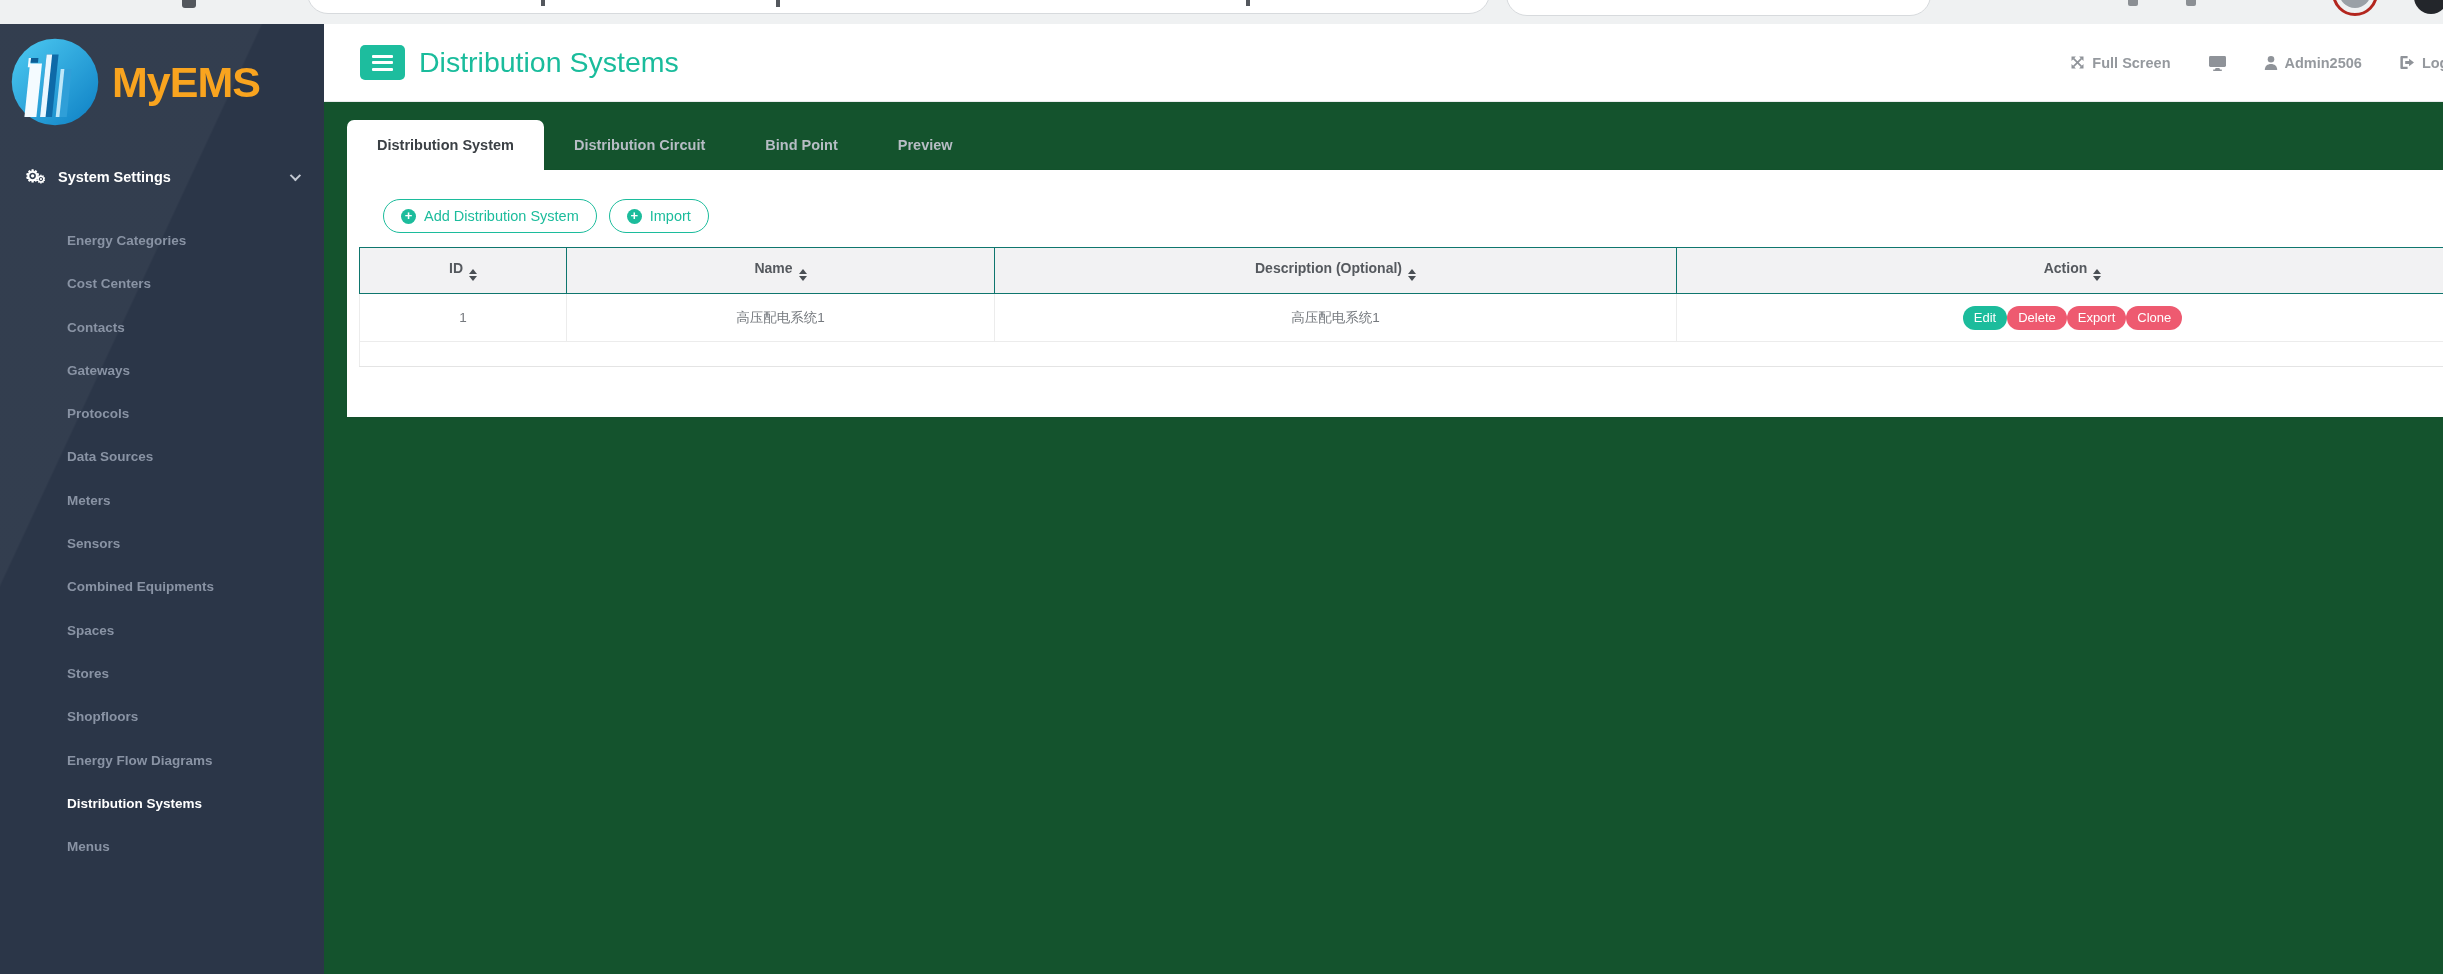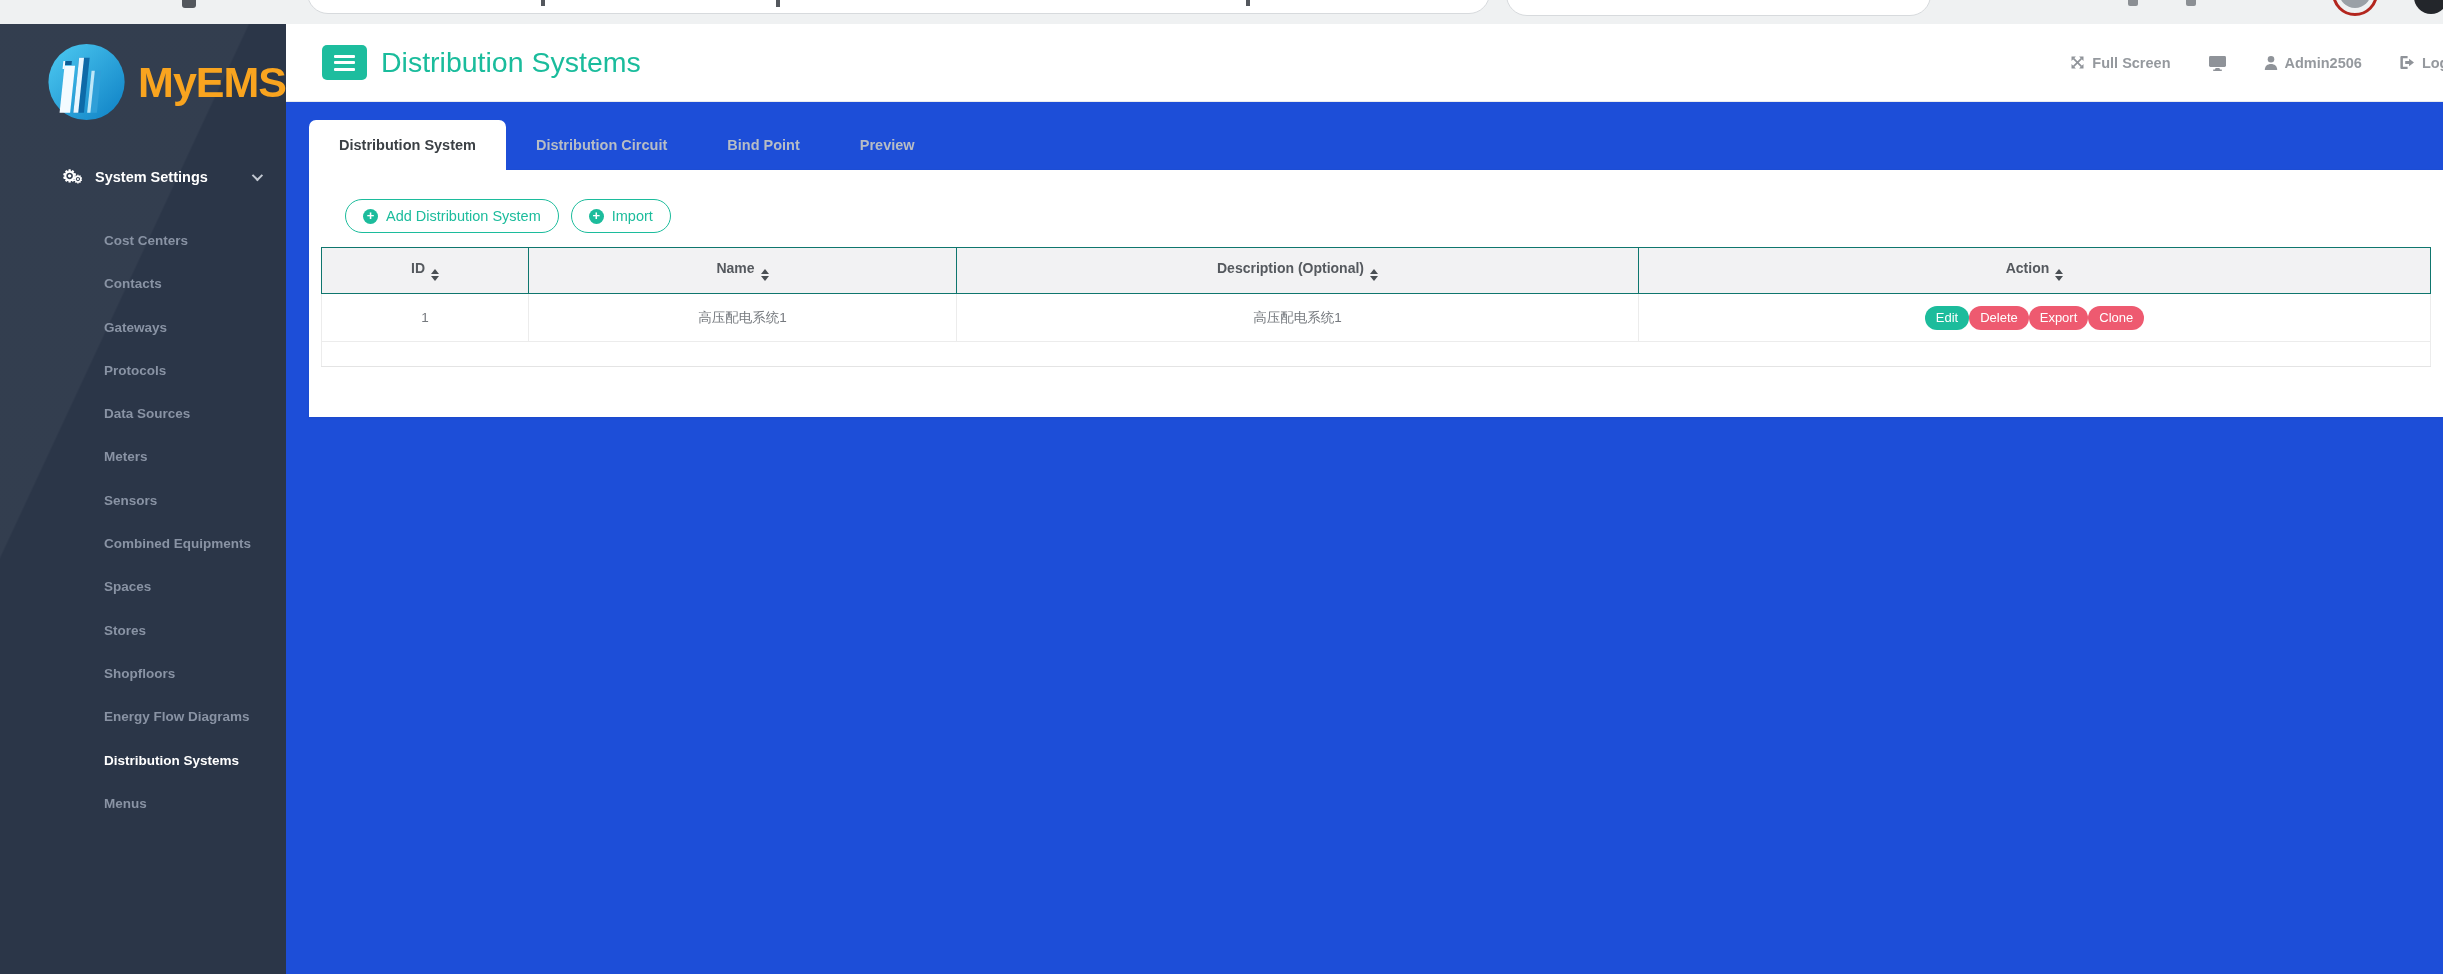--- a/index.html
+++ b/index.html
@@ -23,22 +23,22 @@
                  border-radius: 50%; border: 3px solid #b3261e; }
   .avatar-fill { position: absolute; left: 2339px; top: -24px; width: 32px; height: 32px;
                  border-radius: 50%; background: #9aa0a6; }
   .corner-dot { position: absolute; left: 2414px; top: -20px; width: 34px; height: 34px;
                 border-radius: 50%; background: #23262b; }
 
   
   .app { display: flex; height: 950px; }
 
   
-  .sidebar { flex: none; width: 286px; background: #2b3648; overflow: hidden;
-             background-image: linear-gradient(115deg, rgba(255,255,255,0.04) 0 34%, rgba(0,0,0,0) 34.3%); padding-left: 37px; }
+  .sidebar { flex: none; width: 324px; background: #2b3648; overflow: hidden;
+             background-image: linear-gradient(115deg, rgba(255,255,255,0.04) 0 34%, rgba(0,0,0,0) 34.3%); }
   .logo-row { height: 116px; display: flex; align-items: center; padding-left: 9px; }
   .brand-text { color: #f9a41f; font-size: 43px; font-weight: bold; margin-left: 11px; letter-spacing: -1px; }
   .nav-section { display: flex; align-items: center; color: #ffffff; font-weight: bold;
                  font-size: 14.5px; padding: 26px 26px 0 25px; cursor: pointer; }
   .gears { position: relative; width: 26px; color: #fff; }
   .gears .g1 { font-size: 17px; }
   .gears .g2 { position: absolute; font-size: 11px; left: 11px; top: 7px; }
   .nav-section .label { margin-left: 7px; }
   .chev { margin-left: auto; width: 8px; height: 8px; border: solid #c3c9d2;
           border-width: 0 2px 2px 0; transform: rotate(45deg) translateY(-2px); }
@@ -55,21 +55,21 @@
                display: inline-flex; flex-direction: column; justify-content: center;
                align-items: center; gap: 3.5px; cursor: pointer; }
   .hamburger i { display: block; width: 21px; height: 3px; background: #fff; border-radius: 1px; }
   .page-title { color: #1abc9c; font-size: 28.5px; font-weight: 400; margin-left: 14px; }
   .header-right { margin-left: auto; margin-right: -28px; display: flex; align-items: center;
                   gap: 37px; color: #95999e; font-weight: bold; font-size: 14.5px; }
   .hr-item { display: inline-flex; align-items: center; gap: 7px; cursor: pointer; white-space: nowrap; }
   .hr-item svg { fill: #8f9399; }
 
   
-  .content { flex: 1; background: #1d4ed8; padding: 18px 0 12px 23px; }
+  .content { flex: 1; background: #14532d; padding: 18px 0 12px 23px; }
   .tabs { display: flex; height: 50px; }
   .tab { padding: 0 30px; display: flex; align-items: center; font-weight: bold;
          font-size: 14.5px; color: #b7bdc5; cursor: pointer; }
   .tab.active { background: #fff; border-radius: 7px 7px 0 0; color: #3b4045; }
   .card-body { background: #ffffff; width: 2134px; min-height: 247px;
                box-shadow: 0 1px 3px rgba(0,0,0,0.07); padding: 15px 12px 40px 12px; }
   .toolbar { margin: 14px 0 14px 24px; display: flex; gap: 12px; }
   .btn-outline { display: inline-flex; align-items: center; gap: 8px; height: 34px;
                  padding: 0 17px; border: 1px solid #1cbc9c; border-radius: 17px;
                  background: #fff; color: #1cbc9c; font-size: 14.5px; cursor: pointer;
@@ -148,20 +148,21 @@
 
     <div class="nav-section">
       <span class="gears">
         <span class="g1">⚙</span><span class="g2">⚙</span>
       </span>
       <span class="label">System Settings</span>
       <span class="chev"></span>
     </div>
 
     <nav class="nav-items">
+      <div class="nav-item">Energy Categories</div>
       <div class="nav-item">Cost Centers</div>
       <div class="nav-item">Contacts</div>
       <div class="nav-item">Gateways</div>
       <div class="nav-item">Protocols</div>
       <div class="nav-item">Data Sources</div>
       <div class="nav-item">Meters</div>
       <div class="nav-item">Sensors</div>
       <div class="nav-item">Combined Equipments</div>
       <div class="nav-item">Spaces</div>
       <div class="nav-item">Stores</div>

